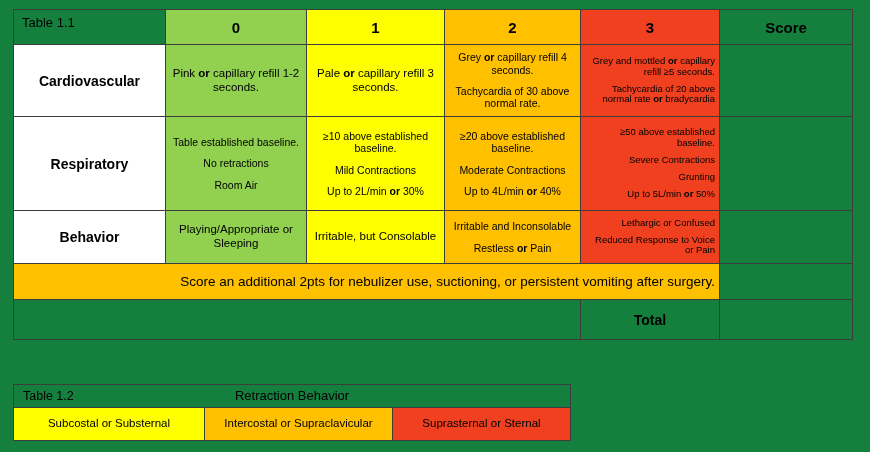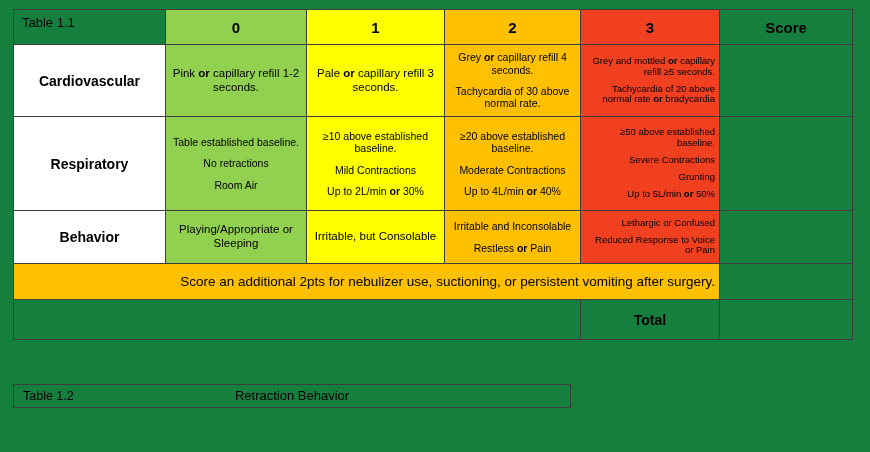--- a/index.html
+++ b/index.html
@@ -230,16 +230,21 @@
 
     <tbody>
         <tr class="r2-head">
       <td class="t2-header-cell" colspan="3">
         <span class="t2-title">Table 1.2</span>
         <span class="t2-heading">Retraction Behavior</span>
       </td>
     </tr>
 
 
+    <tr class="r2-desc">
+      <td class="desc-cell bg-yellow">Subcostal or Substernal</td>
+      <td class="desc-cell bg-orange">Intercostal or Supraclavicular</td>
+      <td class="desc-cell bg-red">Suprasternal or Sternal</td>
+    </tr>
   </tbody>
     </table>
 
 </div>
 
 </body></html>

